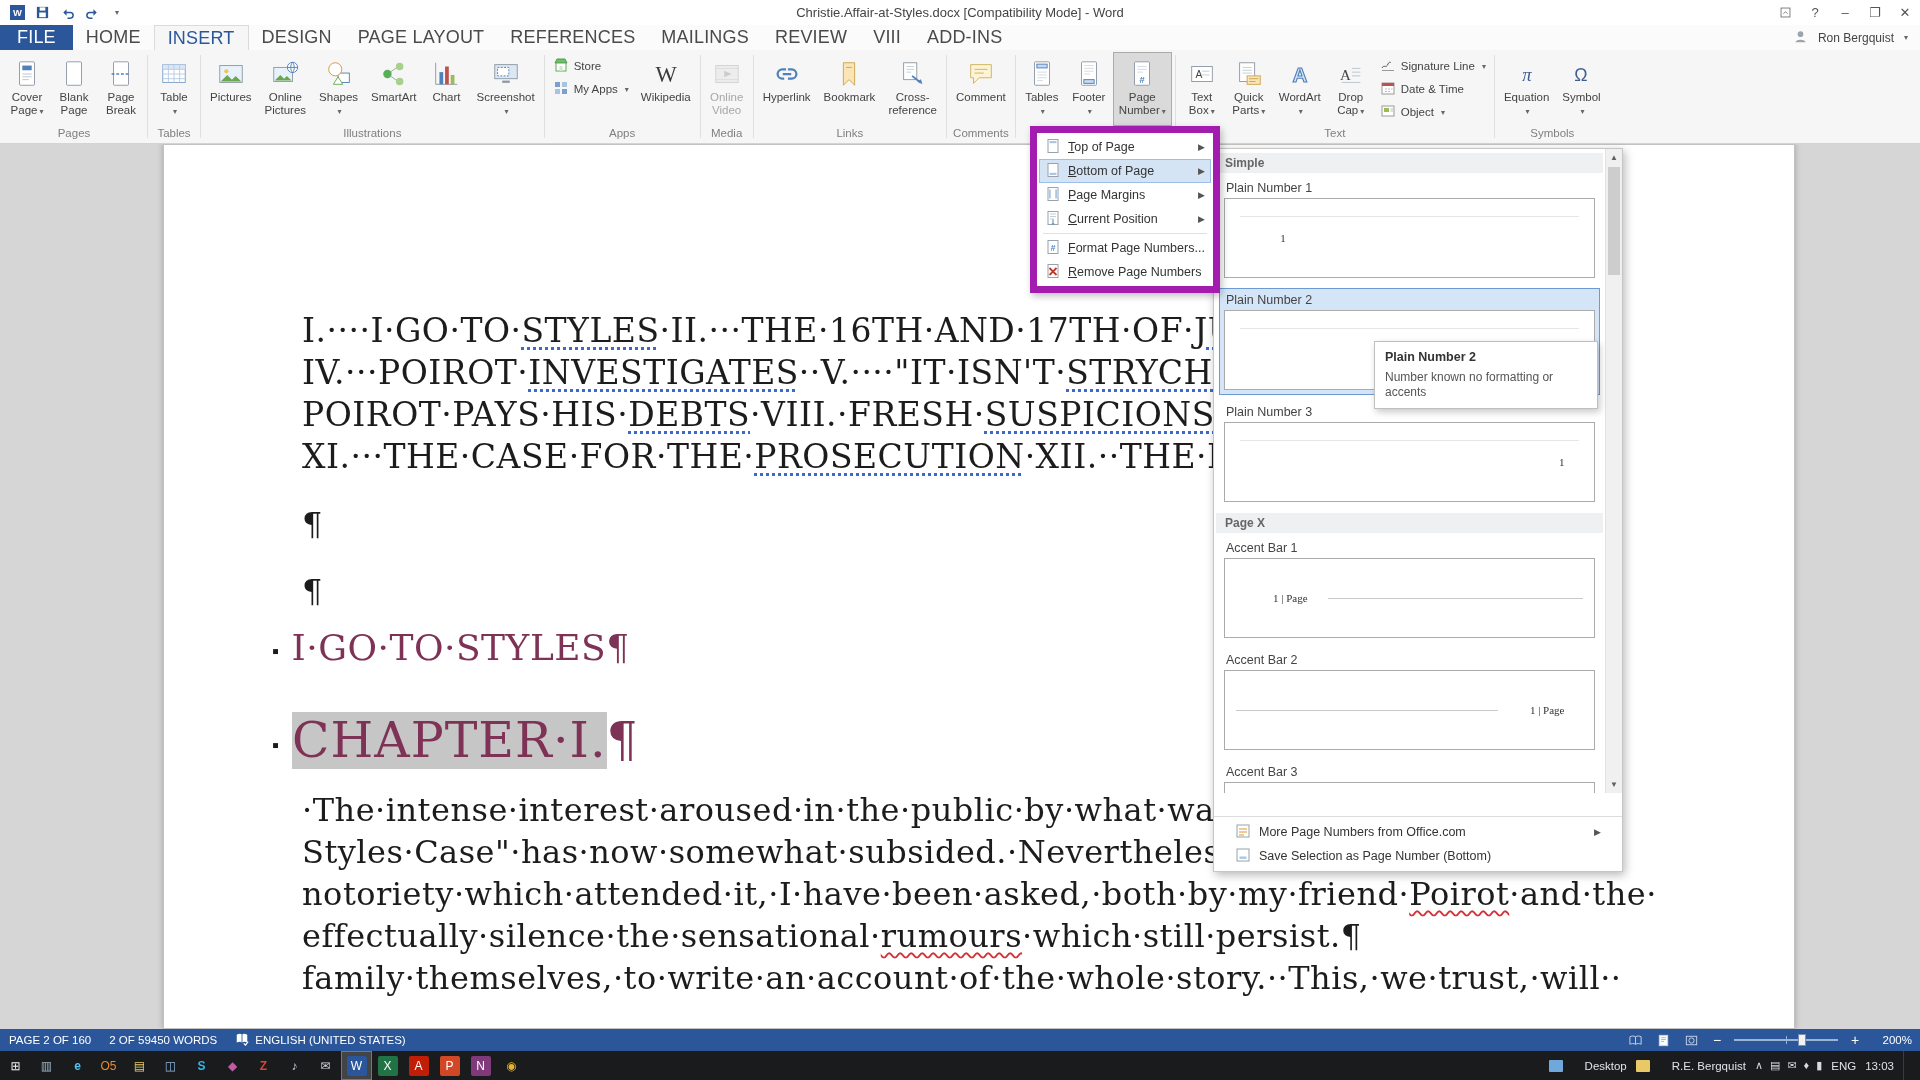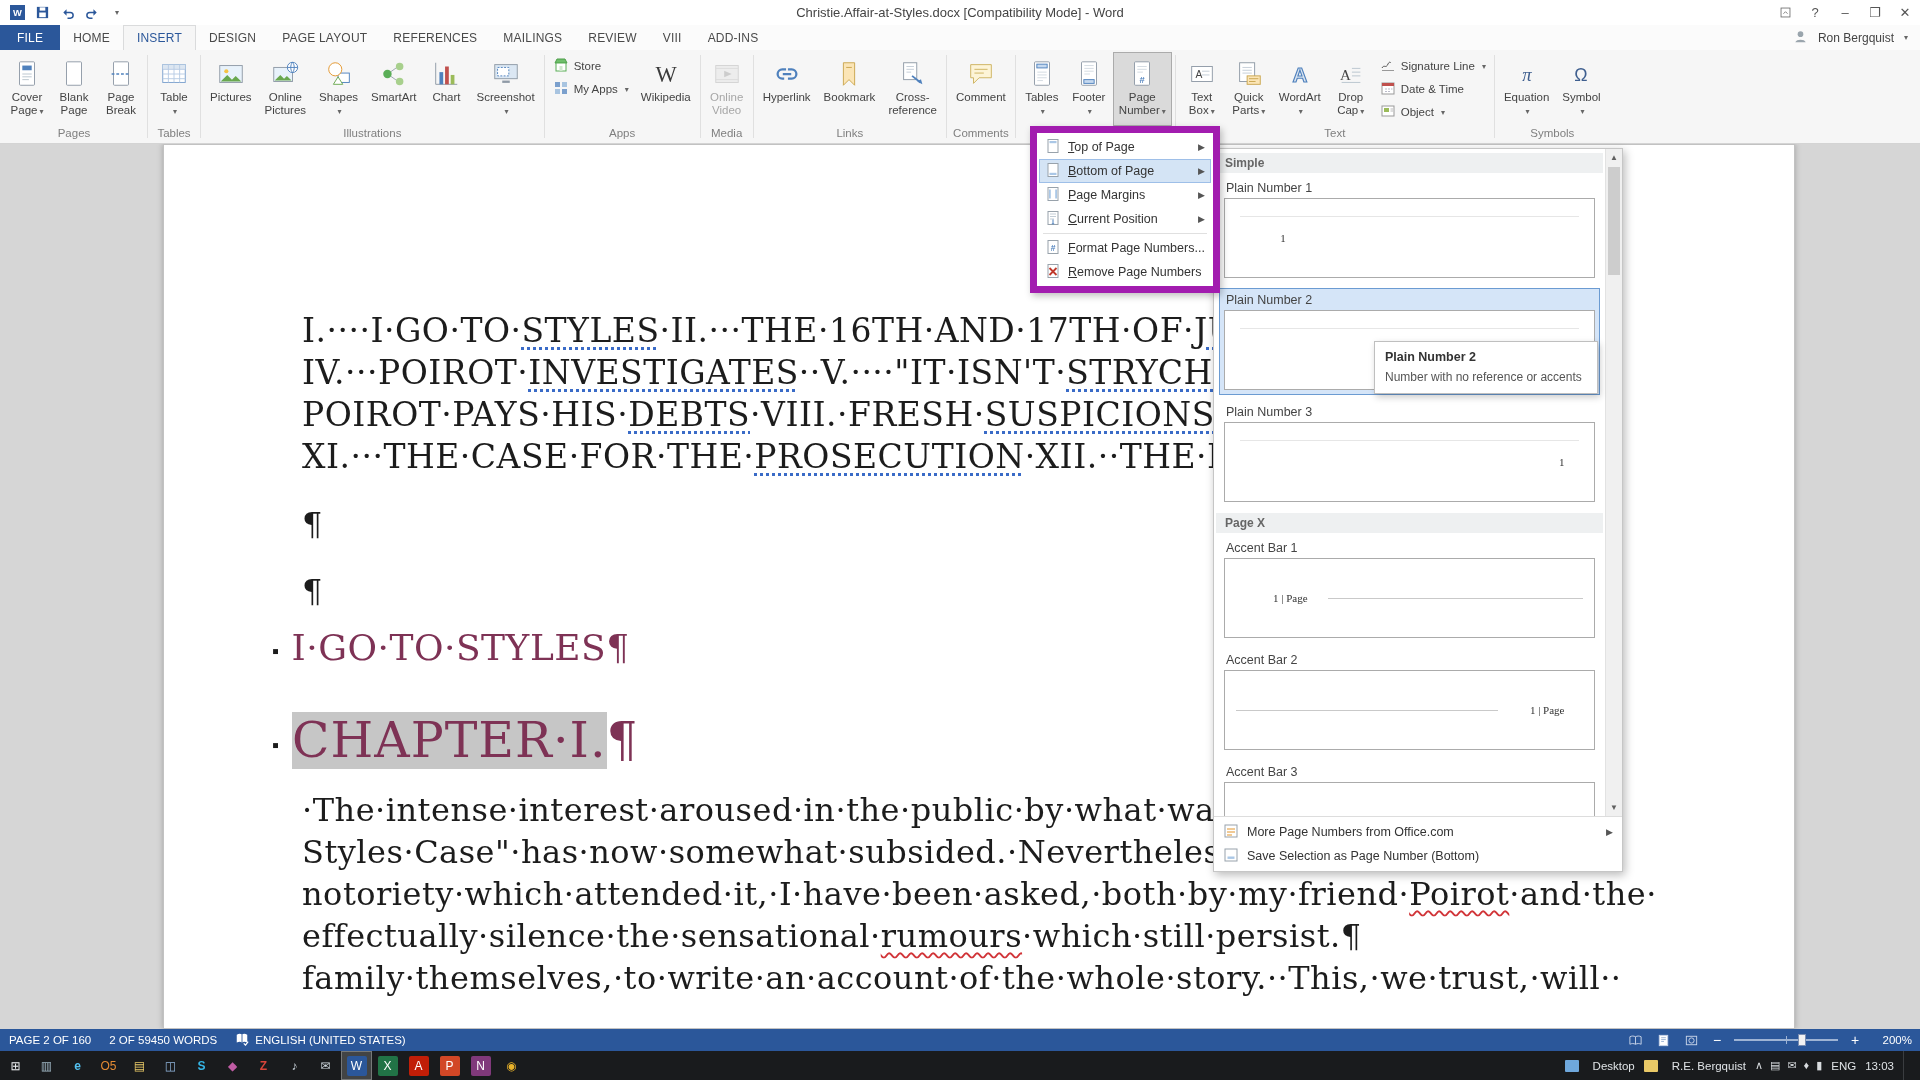--- a/index.html
+++ b/index.html
@@ -13,21 +13,21 @@
   .qbtn{width:22px;height:20px;display:flex;align-items:center;justify-content:center;color:#2b579a;font-size:12px;}
   .qbtn svg{width:15px;height:15px;}
   .titletext{position:absolute;left:0;right:0;text-align:center;font-size:13px;color:#444;pointer-events:none;}
   .winbtns{margin-left:auto;display:flex;z-index:2;background:#fff;}
   .winbtn{width:30px;height:25px;display:flex;align-items:center;justify-content:center;font-size:13px;color:#555;}
   .winbtn svg{width:13px;height:13px;}
   .deco{position:absolute;right:130px;top:0;width:330px;height:52px;z-index:0;pointer-events:none;opacity:.9;}
 
   
   .tabrow{height:25px;background:#fbfbfb;display:flex;align-items:stretch;position:relative;z-index:5;}
-  .tab{padding:0 13px;font-size:12px;color:#4a4a4a;display:flex;align-items:center;letter-spacing:.2px;}
+  .tab{padding:0 13px;font-size:18px;color:#4a4a4a;display:flex;align-items:center;letter-spacing:.2px;}
   .tab.file{background:#2b579a;color:#fff;padding:0 17px;}
   .tab.active{background:#f6f6f6;color:#2b579a;border:1px solid #dadbdc;border-bottom:none;}
   .account{margin-left:auto;display:flex;align-items:center;gap:10px;font-size:12px;color:#444;padding-right:12px;}
   .account svg{width:15px;height:15px;}
   .caret{font-size:8px;color:#666;}
 
   
   .ribbon{height:94px;background:#f6f6f6;border-bottom:1px solid #d4d4d4;display:flex;align-items:stretch;padding:0 2px;position:relative;z-index:4;}
   .group{display:flex;flex-direction:column;padding:2px 2px 0;}
   .gcontent{flex:1;display:flex;align-items:flex-start;gap:1px;}
@@ -77,21 +77,21 @@
   .gitem.selected{background:#d5e5f8;outline:1.5px solid #6b9bd2;}
   .gi-label{font-size:12.5px;color:#444;padding:3px 5px;}
   .gi-card{height:80px;border:1px solid #ababab;background:#fff;position:relative;margin:0 3px 3px;}
   .gi-top{position:absolute;top:22%;left:4%;right:4%;height:1px;background:#e6e6e6;}
   .gi-num{position:absolute;font-size:11px;color:#333;top:50%;transform:translateY(-50%);font-family:"Liberation Serif",serif;}
   .gi-line{position:absolute;top:50%;height:1px;background:#c9c9c9;}
   .gal-sb{position:absolute;right:0;top:0;bottom:0;width:17px;background:#f0f0f0;border-left:1px solid #e2e2e2;}
   .sb-arrow{height:17px;display:flex;align-items:center;justify-content:center;font-size:8px;color:#606060;}
   .sb-arrow.down{position:absolute;bottom:0;left:0;right:0;}
   .sb-thumb{position:absolute;top:18px;left:2px;right:2px;height:108px;background:#cdcdcd;}
-  .gal-footer{border-top:1px solid #ddd;padding:3px 2px;}
+  .gal-footer{border-top:1px solid #ddd;padding:3px 14px;margin-top:23px;}
   .gf-item{display:flex;align-items:center;gap:8px;height:24px;font-size:12.5px;color:#333;padding:0 7px;}
   .gf-item svg{width:16px;height:16px;}
   .gf-item .sub{margin-left:auto;font-size:9px;color:#555;}
 
   
   .tooltip{position:absolute;left:1374px;top:341px;width:224px;background:#fff;border:1px solid #bfbfbf;box-shadow:2px 3px 7px rgba(0,0,0,.22);z-index:12;padding:8px 10px;font-size:12px;color:#555;line-height:15px;}
   .tooltip b{display:block;color:#333;font-size:12.5px;margin-bottom:5px;}
 
   
   .statusbar{position:absolute;left:0;right:0;bottom:29px;height:22px;background:#2b579a;color:#fff;display:flex;align-items:center;font-size:11.5px;z-index:6;}
@@ -106,21 +106,21 @@
   .zthumb{position:absolute;left:62%;top:-5px;width:8px;height:12px;background:#f2f2f2;border:1px solid #7a8db0;}
   .zoompct{width:44px;text-align:right;}
 
   
   .taskbar{position:absolute;left:0;right:0;bottom:0;height:29px;background:#191b1d;display:flex;align-items:center;color:#dfe3e6;z-index:7;}
   .tb-app{width:31px;height:29px;display:flex;align-items:center;justify-content:center;font-size:13px;}
   .tb-app .chip{min-width:20px;height:20px;display:flex;align-items:center;justify-content:center;border-radius:2px;font-size:12px;padding:0 2px;}
   .tb-app.active{background:rgba(255,255,255,.18);box-shadow:inset 0 0 0 1px rgba(255,255,255,.28);}
   .tray{margin-left:auto;display:flex;align-items:center;gap:9px;padding-right:12px;font-size:11.5px;}
   .trayicon{font-size:11px;color:#d8dcdf;}
-  .tray .lbl{display:flex;align-items:center;gap:14px;}
+  .tray .lbl{display:flex;align-items:center;gap:22px;}
   .tray .mini{width:14px;height:12px;border-radius:1px;display:inline-block;}
   .edge-strip{width:5px;height:29px;border-left:1px solid #3a3d40;}
 </style>
 </head>
 <body>
 
 <div id="app">
 
   <svg class="deco" viewBox="0 0 330 52">
     <g stroke="#e3e5e8" fill="none" stroke-width="2">
@@ -755,21 +755,21 @@
               <rect x="2" y="2" width="12" height="12" fill="#fff" stroke="#98a2ab"></rect>
               <rect x="4.5" y="9.5" width="7" height="2.4" fill="#aac7e6"></rect>
             </svg></span>
           <span>Save Selection as Page Number (Bottom)</span>
         </div>
       </div>
   </div>
 
   <div class="tooltip">
     <b>Plain Number 2</b>
-    <div>Number with no reference or accents</div>
+    <div>Number known no formatting or accents</div>
   </div>
 
   <div class="statusbar">
     <div class="sb-item">
         <span>PAGE 2 OF 160</span>
       </div>
     <div class="sb-item">
         <span>2 OF 59450 WORDS</span>
       </div>
     <div class="sb-item">

